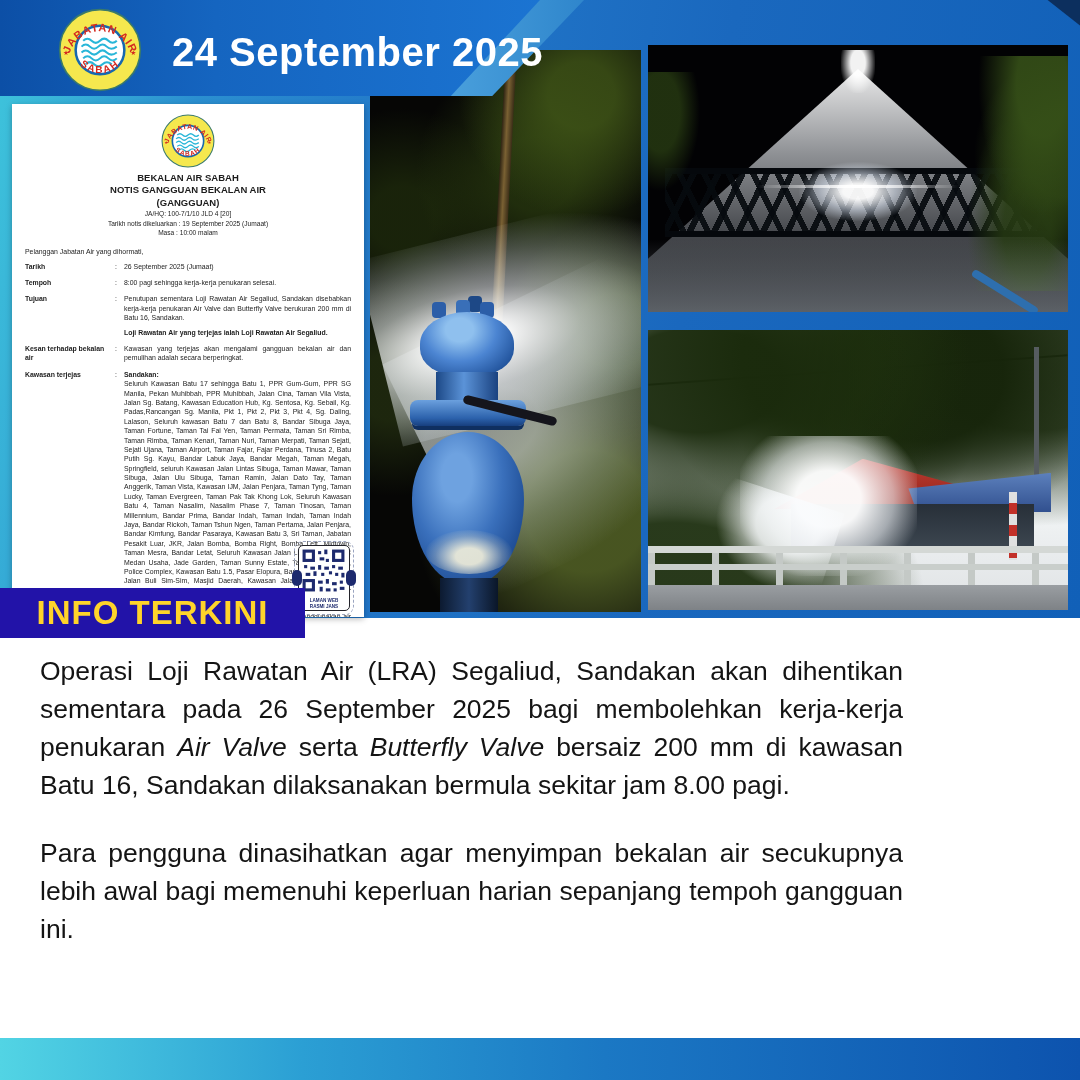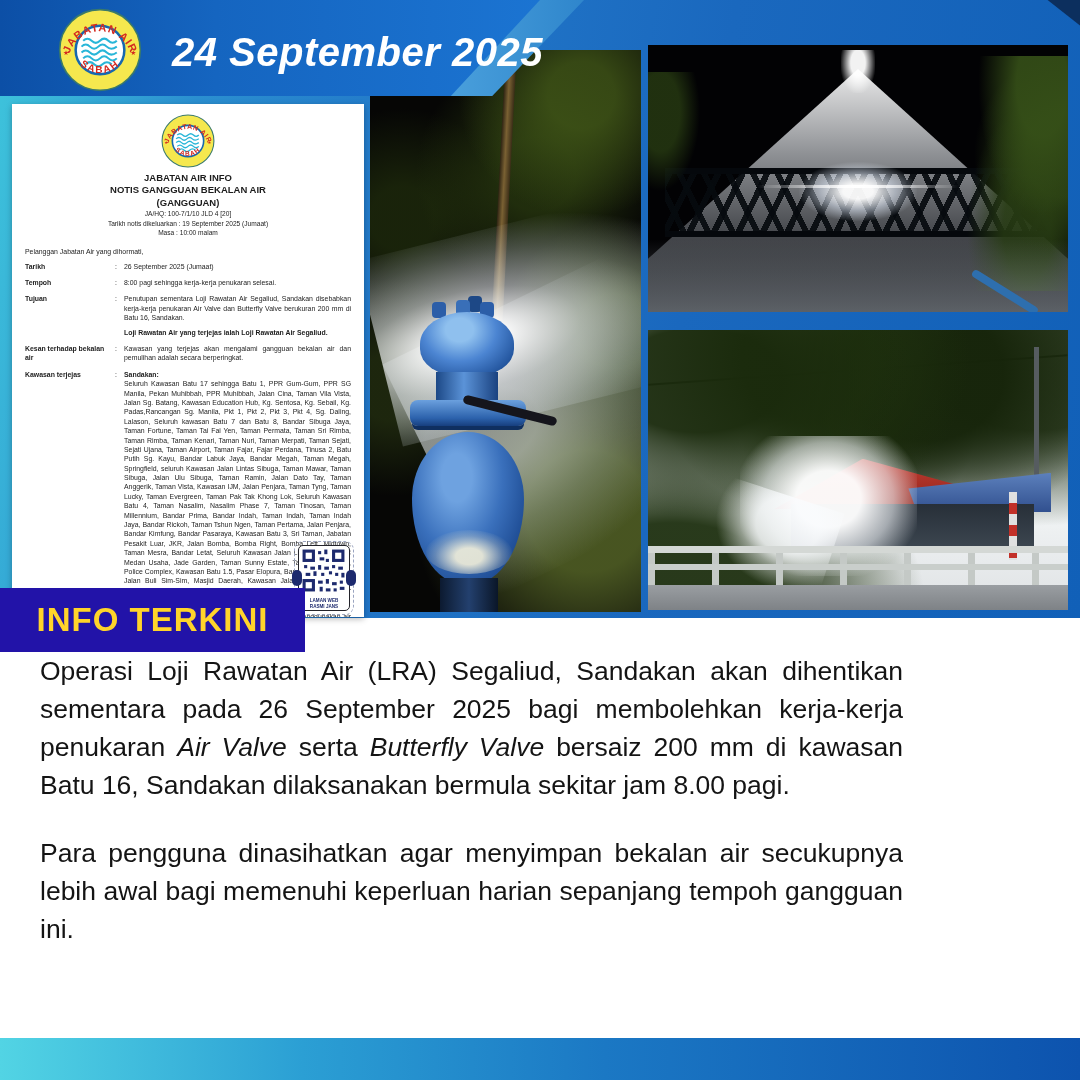--- a/index.html
+++ b/index.html
@@ -11,21 +11,21 @@
   
   .header-band{position:absolute;left:0;top:0;width:540px;height:96px;z-index:6;
     background:linear-gradient(90deg,#0c4fa6 0%,#1565c0 40%,#1b74d2 100%);
     clip-path:polygon(0 0,100% 0,83.5% 100%,0 100%);}
   .header-accent{position:absolute;left:446px;top:0;width:138px;height:96px;z-index:5;
     background:linear-gradient(90deg,#4aa0dc,#2f86cc);
     clip-path:polygon(66.5% 0,100% 0,33.5% 100%,0 100%);}
   .corner-wedge{position:absolute;right:0;top:0;width:72px;height:30px;z-index:6;
     background:#0c2f5e;clip-path:polygon(55% 0,100% 0,100% 85%);}
   .header-date{position:absolute;left:172px;top:30px;z-index:7;color:#ffffff;
-    font-size:40px;font-weight:bold;letter-spacing:.5px;font-style:italic;}
+    font-size:40px;font-weight:bold;letter-spacing:.5px;}
   .logo-header{position:absolute;left:58px;top:8px;width:84px;height:84px;z-index:7;}
   
   .photo{position:absolute;overflow:hidden;}
   .photo-valve{left:370px;top:50px;width:271px;height:562px;background:#060605;}
   .photo-bridge{left:648px;top:45px;width:420px;height:267px;background:#020204;}
   .photo-house{left:648px;top:330px;width:420px;height:280px;background:#e8ecee;}
   
   .pv-foliage{position:absolute;inset:0;background:
     radial-gradient(circle at 78% 8%, rgba(66,88,24,.8) 0 6%, transparent 22%),
     radial-gradient(circle at 62% 22%, rgba(44,62,16,.7) 0 8%, transparent 26%),
@@ -125,21 +125,21 @@
   .doc-bold{font-weight:bold;}
   .doc-vgap{margin-top:5px;}
   
   .qr-sticker{position:absolute;left:298px;top:545px;width:52px;height:66px;z-index:5;
     background:#ffffff;border:1.5px solid #23232a;border-radius:5px;padding:2px;box-sizing:border-box;
     outline:1px dashed #9aa4c0;outline-offset:3px;}
   .qr-peg-l,.qr-peg-r{position:absolute;top:24px;width:10px;height:16px;border-radius:5px;background:#1d2a6e;}
   .qr-peg-l{left:-7px;} .qr-peg-r{right:-7px;}
   .qr-caption{font-size:4.6px;text-align:center;line-height:1.3;color:#1d2a6e;font-weight:bold;margin-top:1px;}
   
-  .info-banner{position:absolute;left:0;top:588px;width:305px;height:64px;background:#2213a8;z-index:9;
+  .info-banner{position:absolute;left:0;top:588px;width:305px;height:50px;background:#2213a8;z-index:9;
     display:flex;align-items:center;justify-content:center;}
   .info-banner span{color:#ffd42a;font-size:33px;font-weight:bold;letter-spacing:1px;}
   
   .main-text{position:absolute;left:0;top:618px;width:943px;height:420px;background:#ffffff;
     box-sizing:border-box;padding:34px 40px 0;}
   .main-text p{margin:0 0 30px;font-size:26.5px;line-height:38px;text-align:justify;color:#141414;}
   .ital{font-style:italic;}
   
   .footer-bar{position:absolute;left:0;top:1038px;width:1080px;height:42px;
     background:linear-gradient(90deg,#52d4e4 0%,#2b9fd4 28%,#1b78c4 56%,#0d53ae 100%);}
@@ -211,21 +211,21 @@
       <text class="logo-arc" font-size="13" letter-spacing="1">
         <textPath href="#arcTop" startOffset="50%" text-anchor="middle">JABATAN AIR</textPath>
       </text>
       <text class="logo-arc" font-size="12" letter-spacing="2">
         <textPath href="#arcBot" startOffset="50%" text-anchor="middle">SABAH</textPath>
       </text>
       <text x="6" y="56" font-size="8" fill="#d42a20">★</text>
       <text x="86" y="56" font-size="8" fill="#d42a20">★</text>
     </svg>
 
-    <div class="doc-title">JABATAN AIR INFO</div>
+    <div class="doc-title">BEKALAN AIR SABAH</div>
     <div class="doc-title">NOTIS GANGGUAN BEKALAN AIR</div>
     <div class="doc-title">(GANGGUAN)</div>
     <div class="doc-ref">JA/HQ: 100-7/1/10 JLD 4 [20]</div>
     <div class="doc-ref">Tarikh notis dikeluarkan : 19 September 2025 (Jumaat)</div>
     <div class="doc-ref">Masa : 10:00 malam</div>
     <div class="doc-greeting">Pelanggan Jabatan Air yang dihormati,</div>
 
     <div class="doc-row">
       <div class="doc-label">Tarikh</div>
       <div class="doc-colon">:</div>

